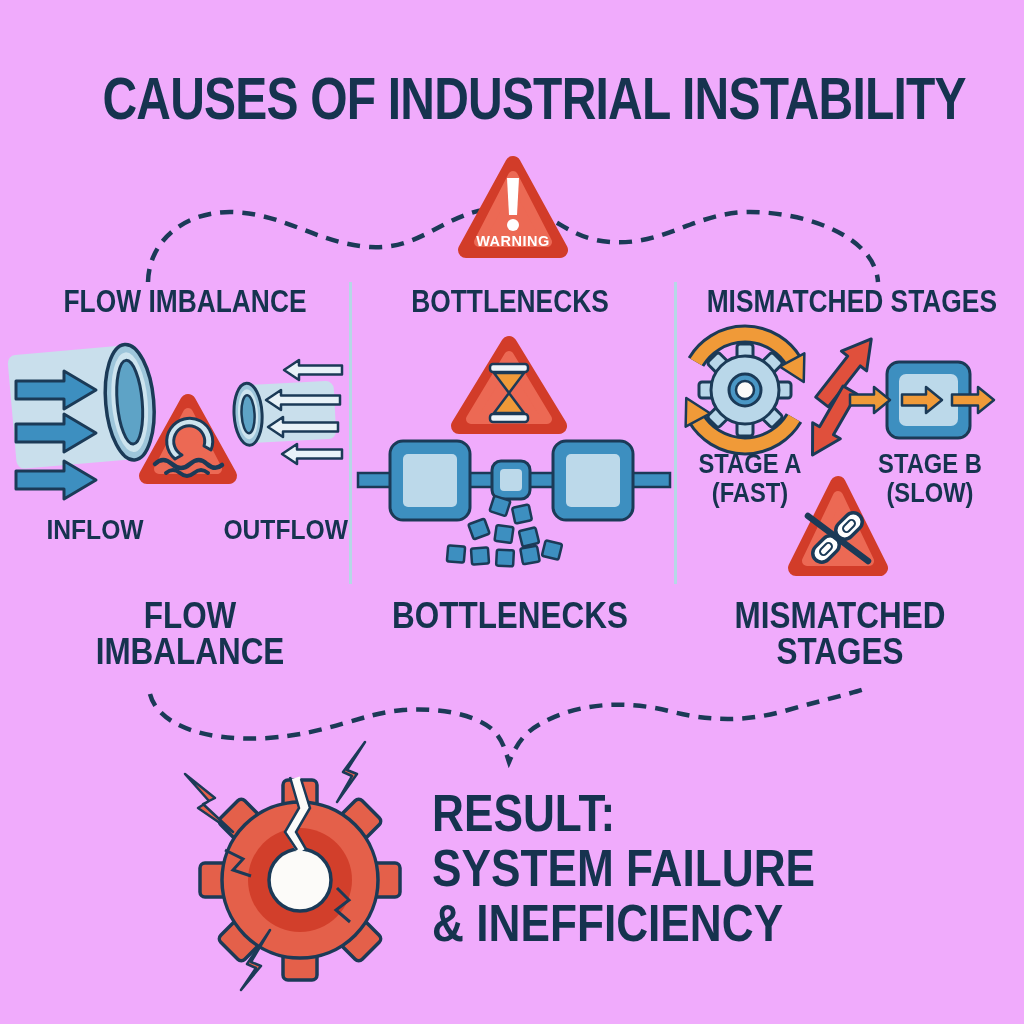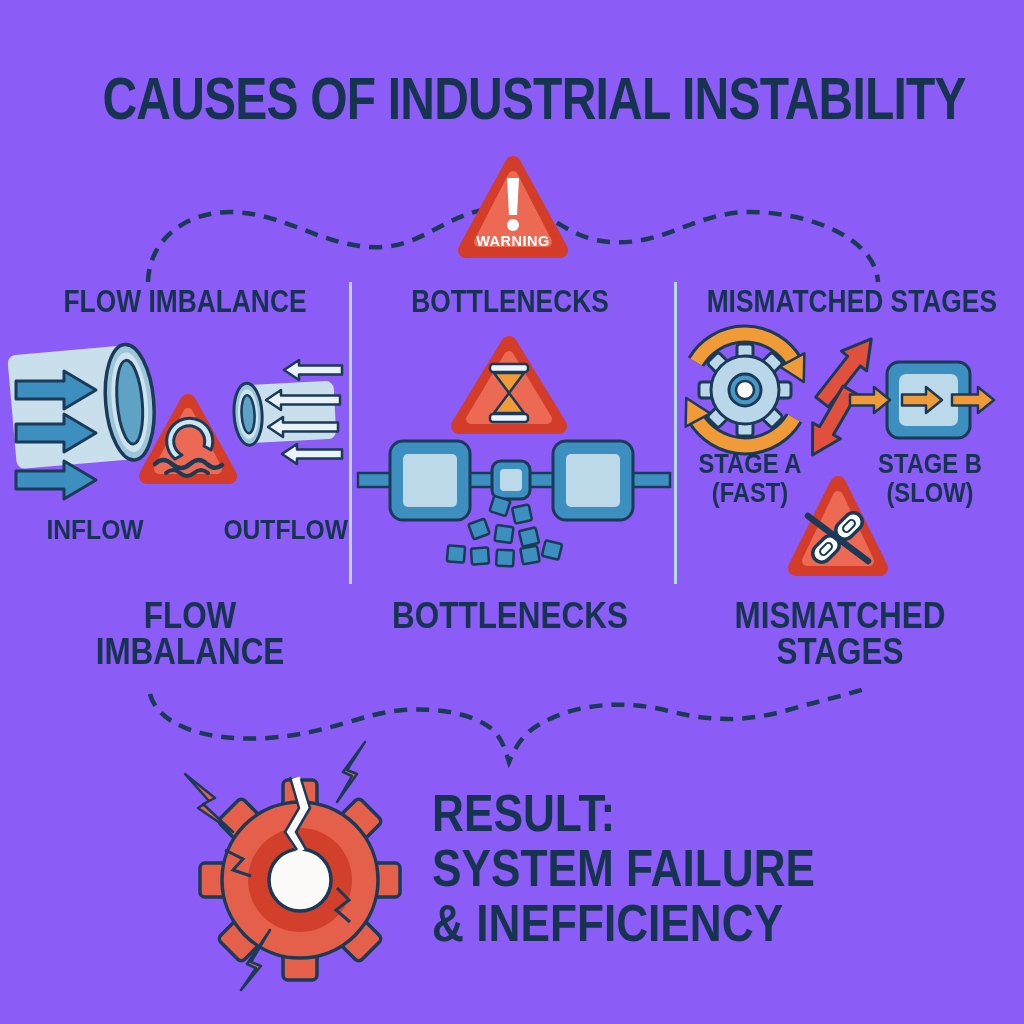--- a/index.html
+++ b/index.html
@@ -1,16 +1,16 @@
 <!DOCTYPE html>
 <html><head>
 <meta charset="utf-8">
 <style>
   html,body{margin:0;padding:0;background:#fcfbf9;}
-  .stage{position:relative;width:1024px;height:1024px;background:#8b5cf6;overflow:hidden;
+  .stage{position:relative;width:1024px;height:1024px;background:#f0abfc;overflow:hidden;
          font-family:"Liberation Sans","DejaVu Sans",sans-serif;color:#16334f;}
   .abs{position:absolute;}
   .ttl{top:64px;left:0;width:1024px;text-align:center;font-size:60px;font-weight:bold;
        letter-spacing:-1px;transform:scaleX(.80);transform-origin:center;white-space:nowrap;}
   .hdr{top:284px;font-size:31px;font-weight:bold;text-align:center;transform:scaleX(.85);
        transform-origin:center;white-space:nowrap;}
   .ftr{top:598px;font-size:37px;font-weight:bold;text-align:center;line-height:36px;
        transform:scaleX(.85);transform-origin:center top;white-space:nowrap;}
   .lbl{font-size:28px;font-weight:bold;text-align:center;transform:scaleX(.88);
        transform-origin:center;white-space:nowrap;}

